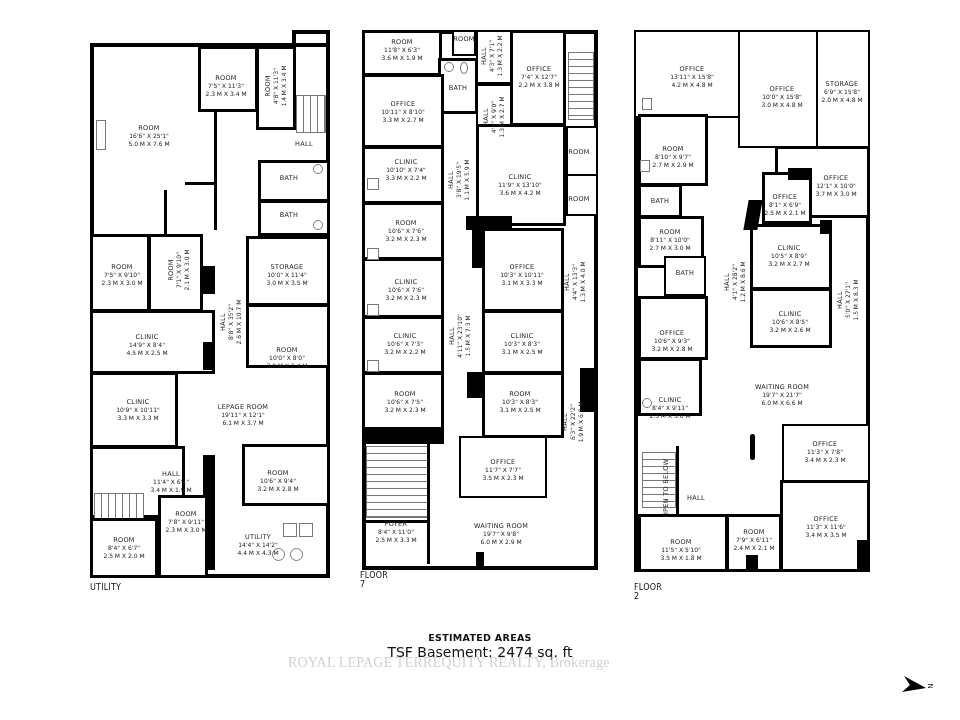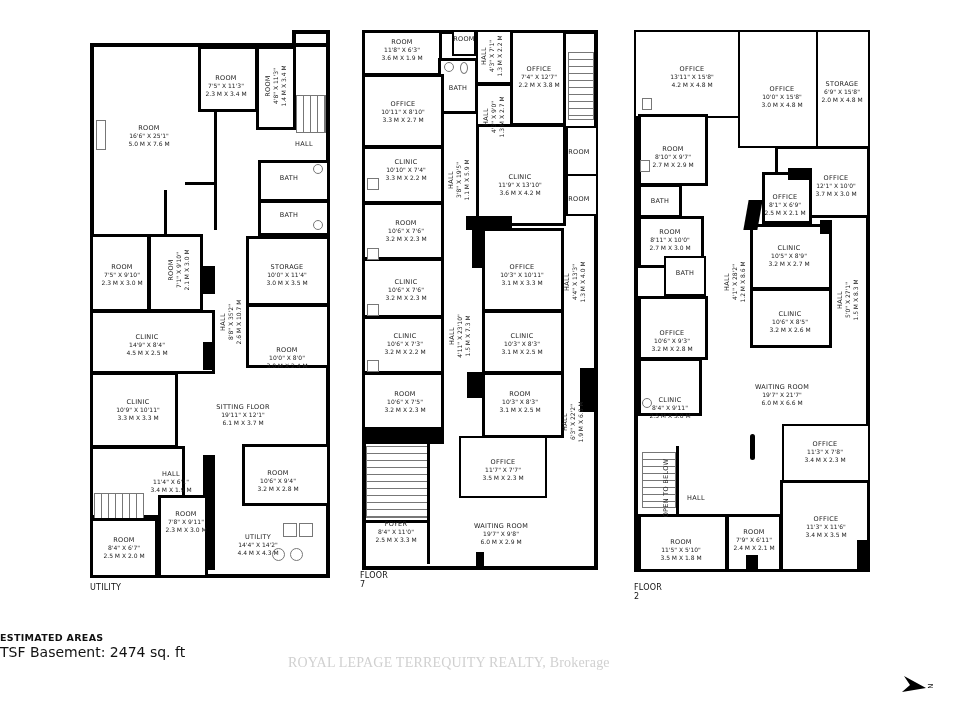--- a/index.html
+++ b/index.html
@@ -10,21 +10,21 @@
   .room { position:absolute; border:3px solid #000; box-sizing:border-box; background:#fff; }
   .room.thin { border-width:2px; }
   .label { position:absolute; text-align:center; font-size:6px; line-height:8px; color:#222; white-space:nowrap; transform:translate(-50%,-50%); }
   .label .n { display:block; font-size:6.5px; letter-spacing:0.3px; }
   .label.v { transform:translate(-50%,-50%) rotate(-90deg); }
   .stairs { position:absolute; background:repeating-linear-gradient(to bottom,#fff 0 6px,#777 6px 7px); border:1px solid #777; box-sizing:border-box; }
   .stairs.h { background:repeating-linear-gradient(to right,#fff 0 6px,#777 6px 7px); }
   .fixture { position:absolute; border:1px solid #777; background:#fff; box-sizing:border-box; }
   .fixture.round { border-radius:50%; }
   .floor-caption { position:absolute; font-size:8px; letter-spacing:0.2px; color:#111; }
-  .areas { position:absolute; left:0; width:960px; top:632px; }
+  .areas { position:absolute; left:0; width:960px; top:632px; text-align:center; }
   .areas .title { font-size:9.5px; font-weight:bold; letter-spacing:0.3px; margin-bottom:3px; }
   .areas .line { font-size:14px; line-height:12.5px; }
   .areas .note { font-size:6.5px; margin-top:5px; color:#333; }
   .watermark { position:absolute; left:288px; top:655px; font-size:14px; color:rgba(200,200,200,0.85); letter-spacing:0.2px; white-space:nowrap; pointer-events:none;font-family:Liberation Serif, serif; }
   .north { position:absolute; left:900px; top:672px; width:40px; height:24px; }
 </style>
 </head>
 <body>
 
 <div class="plan">
@@ -78,21 +78,21 @@
   <div class="label" style="left:289px;top:215px;">
       <span class="n">BATH</span>
     </div>
   <div class="label" style="left:122px;top:275px;"><span class="n">ROOM</span><span>7'5" X 9'10"</span><br><span>2.3 M X 3.0 M</span></div>
   <div class="label v" style="left:179px;top:270px;"><span class="n">ROOM</span><span>7'1" X 9'10"</span><br><span>2.1 M X 3.0 M</span></div>
   <div class="label" style="left:287px;top:275px;"><span class="n">STORAGE</span><span>10'0" X 11'4"</span><br><span>3.0 M X 3.5 M</span></div>
   <div class="label v" style="left:231px;top:322px;"><span class="n">HALL</span><span>8'8" X 35'2"</span><br><span>2.6 M X 10.7 M</span></div>
   <div class="label" style="left:147px;top:345px;"><span class="n">CLINIC</span><span>14'9" X 8'4"</span><br><span>4.5 M X 2.5 M</span></div>
   <div class="label" style="left:287px;top:358px;"><span class="n">ROOM</span><span>10'0" X 8'0"</span><br><span>3.0 M X 2.4 M</span></div>
   <div class="label" style="left:138px;top:410px;"><span class="n">CLINIC</span><span>10'9" X 10'11"</span><br><span>3.3 M X 3.3 M</span></div>
-  <div class="label" style="left:243px;top:415px;"><span class="n">SITTING FLOOR</span><span>19'11" X 12'1"</span><br><span>6.1 M X 3.7 M</span></div>
+  <div class="label" style="left:243px;top:415px;"><span class="n">LEPAGE ROOM</span><span>19'11" X 12'1"</span><br><span>6.1 M X 3.7 M</span></div>
   <div class="label" style="left:171px;top:482px;"><span class="n">HALL</span><span>11'4" X 6'1"</span><br><span>3.4 M X 1.9 M</span></div>
   <div class="label" style="left:278px;top:481px;"><span class="n">ROOM</span><span>10'6" X 9'4"</span><br><span>3.2 M X 2.8 M</span></div>
   <div class="label" style="left:186px;top:522px;"><span class="n">ROOM</span><span>7'8" X 9'11"</span><br><span>2.3 M X 3.0 M</span></div>
   <div class="label" style="left:124px;top:548px;"><span class="n">ROOM</span><span>8'4" X 6'7"</span><br><span>2.5 M X 2.0 M</span></div>
   <div class="label" style="left:258px;top:545px;"><span class="n">UTILITY</span><span>14'4" X 14'2"</span><br><span>4.4 M X 4.3 M</span></div>
   <div class="floor-caption" style="left:90px;top:583px;">UTILITY</div>
 </div>
 
 <div class="plan">
   <div class="outer" style="left:362px;top:30px;width:236px;height:540px;"></div>

